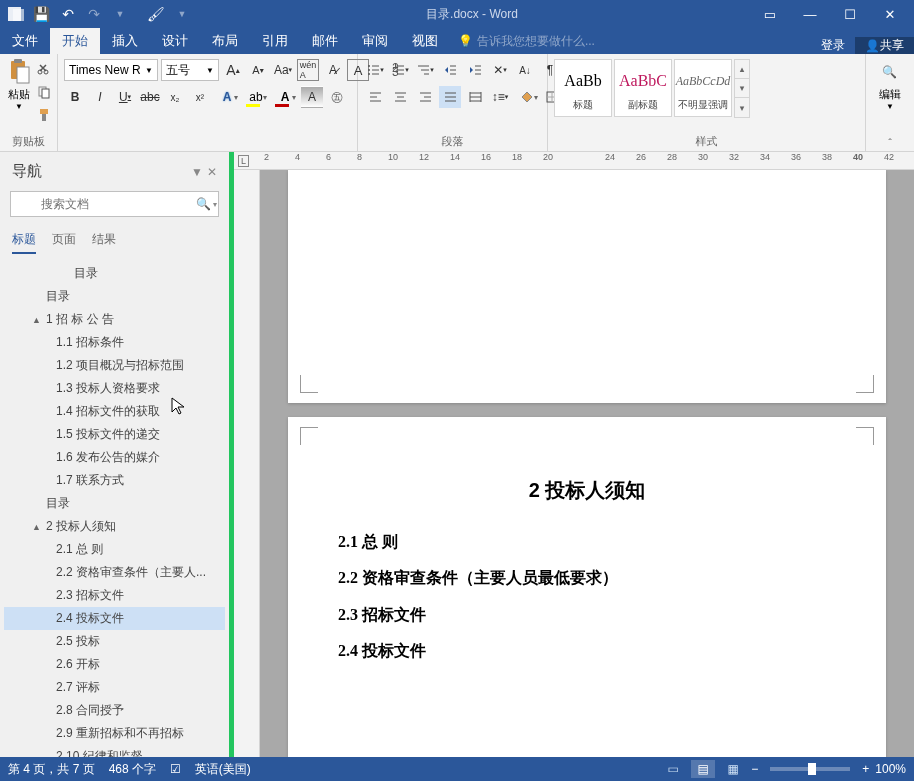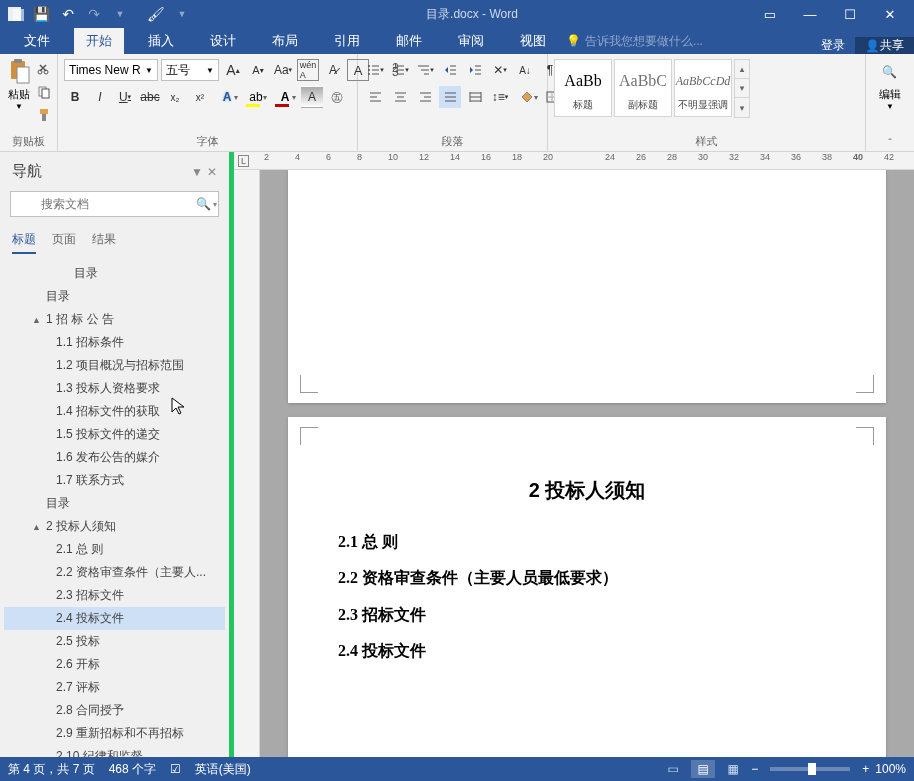--- a/index.html
+++ b/index.html
@@ -5,21 +5,21 @@
 *{margin:0;padding:0;box-sizing:border-box;font-family:"Microsoft YaHei","Segoe UI",sans-serif;font-size:12px;}
 body{width:914px;height:781px;background:#f3f3f3;overflow:hidden;position:relative;}
 .titlebar{height:28px;background:#2b579a;display:flex;align-items:center;color:#fff;padding:0 4px;}
 .titlebar .qat{display:flex;align-items:center;gap:2px;}
 .titlebar .qat .qb{width:24px;height:24px;display:flex;align-items:center;justify-content:center;font-size:14px;color:#8fa6c9;}
 .titlebar .qat .qb.active{color:#fff;}
 .titlebar .title{flex:1;text-align:center;color:#cdd8eb;font-size:12px;}
 .titlebar .wbtns{display:flex;}
 .titlebar .wbtns .wb{width:40px;height:28px;display:flex;align-items:center;justify-content:center;color:#fff;font-size:13px;}
 .tabs{height:26px;background:#2b579a;display:flex;align-items:stretch;color:#fff;}
-.tabs .tab{padding:0 12px;display:flex;align-items:center;color:#fff;font-size:13px;margin-left:12px;}
+.tabs .tab{padding:0 12px;display:flex;align-items:center;color:#fff;font-size:13px;}
 .tabs .tab.active{background:#f3f3f3;color:#2b579a;}
 .tabs .tell{flex:1;display:flex;align-items:center;padding-left:8px;color:#8fa6c9;font-size:12px;}
 .tabs .right-btns{display:flex;align-items:flex-end;}
 .tabs .rb{padding:0 10px;display:flex;align-items:center;background:#2b579a;color:#fff;}
 .tabs .rb.share{background:#1c3d6d;}
 .ribbon{height:98px;background:#f3f3f3;border-bottom:1px solid #d4d4d4;display:flex;}
 .rgroup{border-right:1px solid #d4d4d4;padding:3px 6px 2px 6px;display:flex;flex-direction:column;justify-content:space-between;}
 .rgroup .ginner{flex:1;display:flex;align-items:flex-start;gap:6px;}
 .rgroup .glabel{text-align:center;color:#666;font-size:11px;padding-top:2px;position:relative;}
 .bigbtn{width:42px;display:flex;flex-direction:column;align-items:center;justify-content:flex-start;padding-top:2px;}
@@ -212,21 +212,20 @@
           <div class="colorbtn">
               <span style="font-weight:bold;">A</span>
               <span class="bar" style="background:#c00000;"></span>
               <span class="dd">▾</span>
             </div>
           <div class="abtn" style="background:linear-gradient(#aaa,#fff);">A</div>
           <div class="abtn">㊄</div>
         </div>
       </div>
     </div>
-    <div class="glabel">字体</div>
   </div>
 
   <div class="rgroup" style="width:190px;">
     <div class="ginner">
       <div class="stack" style="gap:5px;">
         <div class="srow">
           <div class="abtn">
               <svg class="tinysvg">
                 <circle cx="3" cy="3" r="1" fill="#555"></circle>
                 <line x1="6" y1="3" x2="13" y2="3" stroke="#555"></line>
@@ -336,21 +335,21 @@
   </div>
 
   <div class="rgroup" style="flex:1;">
     <div class="ginner">
       <div class="styles-gallery">
         <div class="stylebox">
             <div class="pv black">AaBb</div>
             <div class="sn">标题</div>
           </div>
         <div class="stylebox">
-            <div class="pv" style="color:#737373;">AaBbC</div>
+            <div class="pv" style="color:#be185d;">AaBbC</div>
             <div class="sn">副标题</div>
           </div>
         <div class="stylebox">
             <div class="pv gray">AaBbCcDd</div>
             <div class="sn">不明显强调</div>
           </div>
         <div class="stylearrows">
           <div class="sa">▴</div>
           <div class="sa">▾</div>
           <div class="sa" style="border-bottom:none;">▾</div>

